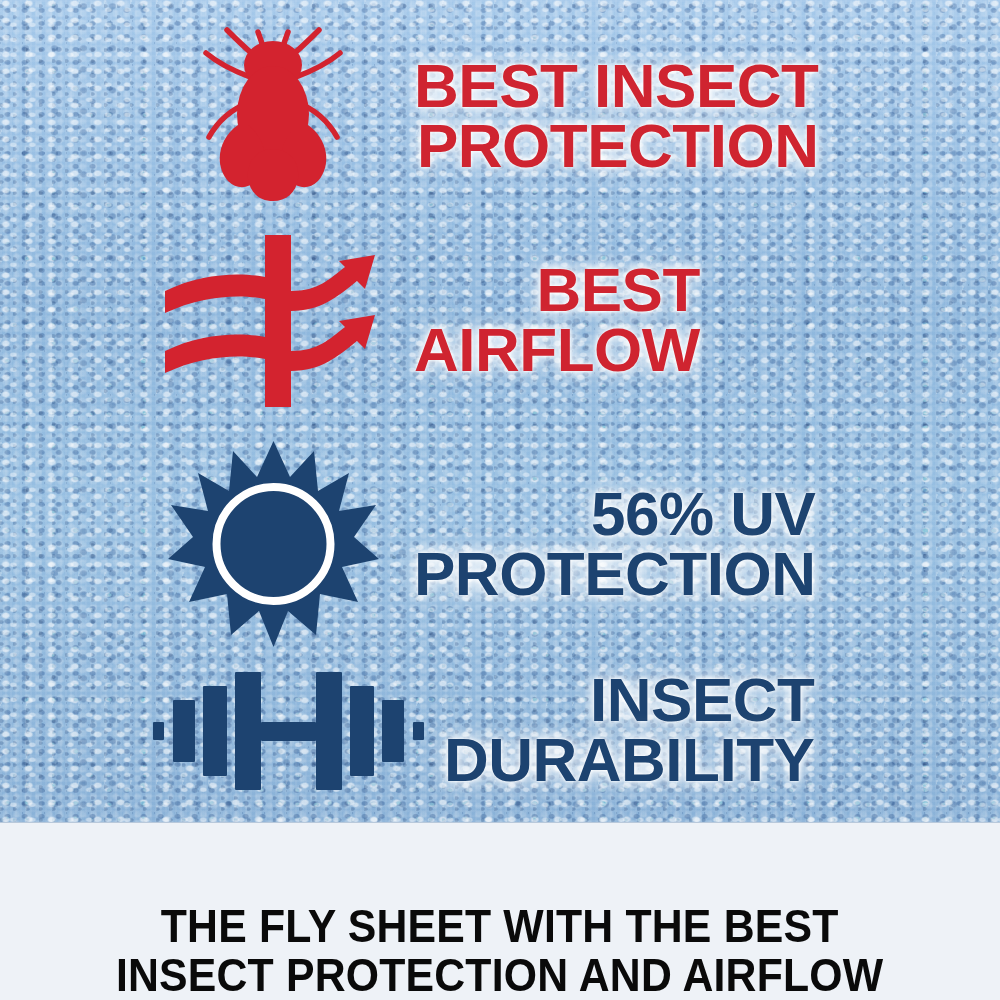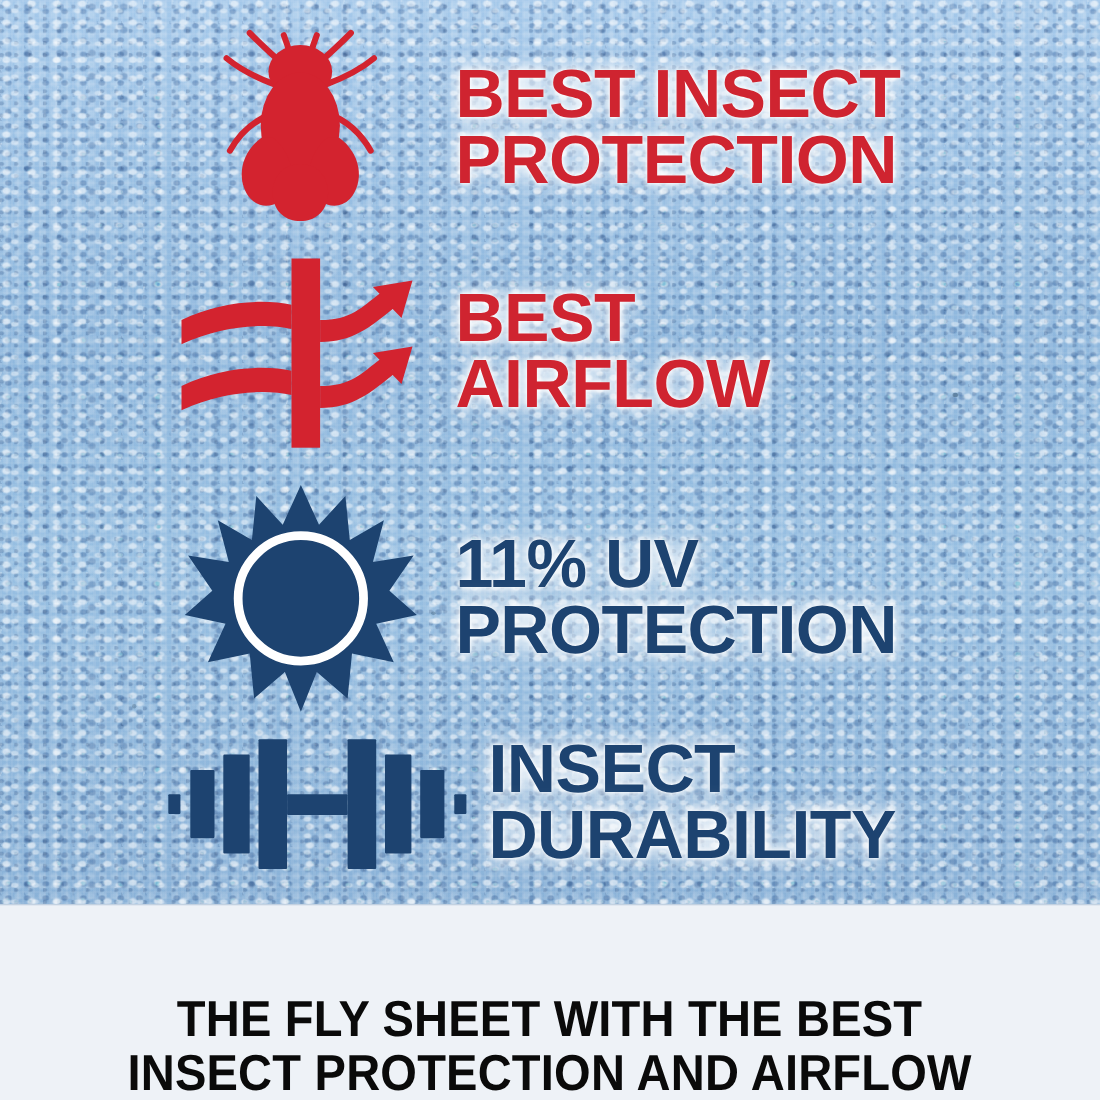--- a/index.html
+++ b/index.html
@@ -33,21 +33,21 @@
     content:"";position:absolute;inset:0;
     background-image:
       repeating-linear-gradient(90deg, rgba(255,255,255,.10) 0 2px, rgba(40,88,146,.07) 2px 5px),
       repeating-linear-gradient(0deg, rgba(255,255,255,.09) 0 2px, rgba(40,88,146,.06) 2px 5px);
     mix-blend-mode:soft-light;opacity:.9;
   }
   .speck{position:absolute;border-radius:50%;background:#3c5a72;opacity:.55;}
 
   
   .rows{position:absolute;left:0;top:0;width:1000px;height:822px;}
-  .row{position:absolute;display:flex;align-items:center;}
+  .row{position:absolute;display:flex;align-items:center;text-align:right;}
   .icon-cell{position:relative;flex:0 0 auto;display:flex;align-items:center;justify-content:center;}
   .txt{
     font-weight:700;line-height:.96;letter-spacing:-.5px;white-space:pre-line;
     margin-left:6px;
   }
   .txt.red{
     color:#cf2430;
     text-shadow:0 0 7px rgba(255,255,255,.95),0 0 14px rgba(255,255,255,.85),
                 0 0 22px rgba(255,255,255,.6),0 0 3px rgba(255,255,255,.9);
   }
@@ -148,21 +148,21 @@
       <div class="icon-cell">
         <svg width="215" height="210" viewBox="0 0 215 210" aria-hidden="true">
           <polygon fill="#1d4370" points="
             107.5,2 124,38 148,12 152,52 183,34 173,72 210,66 188,98
             213,120 176,128 192,163 154,155 150,196 122,172 107.5,208
             93,172 65,196 61,155 23,163 39,128 2,120 27,98 5,66 42,72
             32,34 63,52 67,12 91,38"></polygon>
           <circle cx="107.5" cy="105" r="57" fill="none" stroke="#ffffff" stroke-width="8"></circle>
         </svg>
       </div>
-      <div class="txt navy">11% UV
+      <div class="txt navy">56% UV
 PROTECTION</div>
     </div>
 
     <div class="row" id="row-durability">
       <div class="icon-cell">
         <svg width="275" height="140" viewBox="0 0 275 140" aria-hidden="true">
           <g fill="#1d4370">
             <rect x="2" y="62" width="11" height="18" rx="1"></rect>
             <rect x="22" y="40" width="22" height="62" rx="1"></rect>
             <rect x="52" y="26" width="24" height="90" rx="1"></rect>

